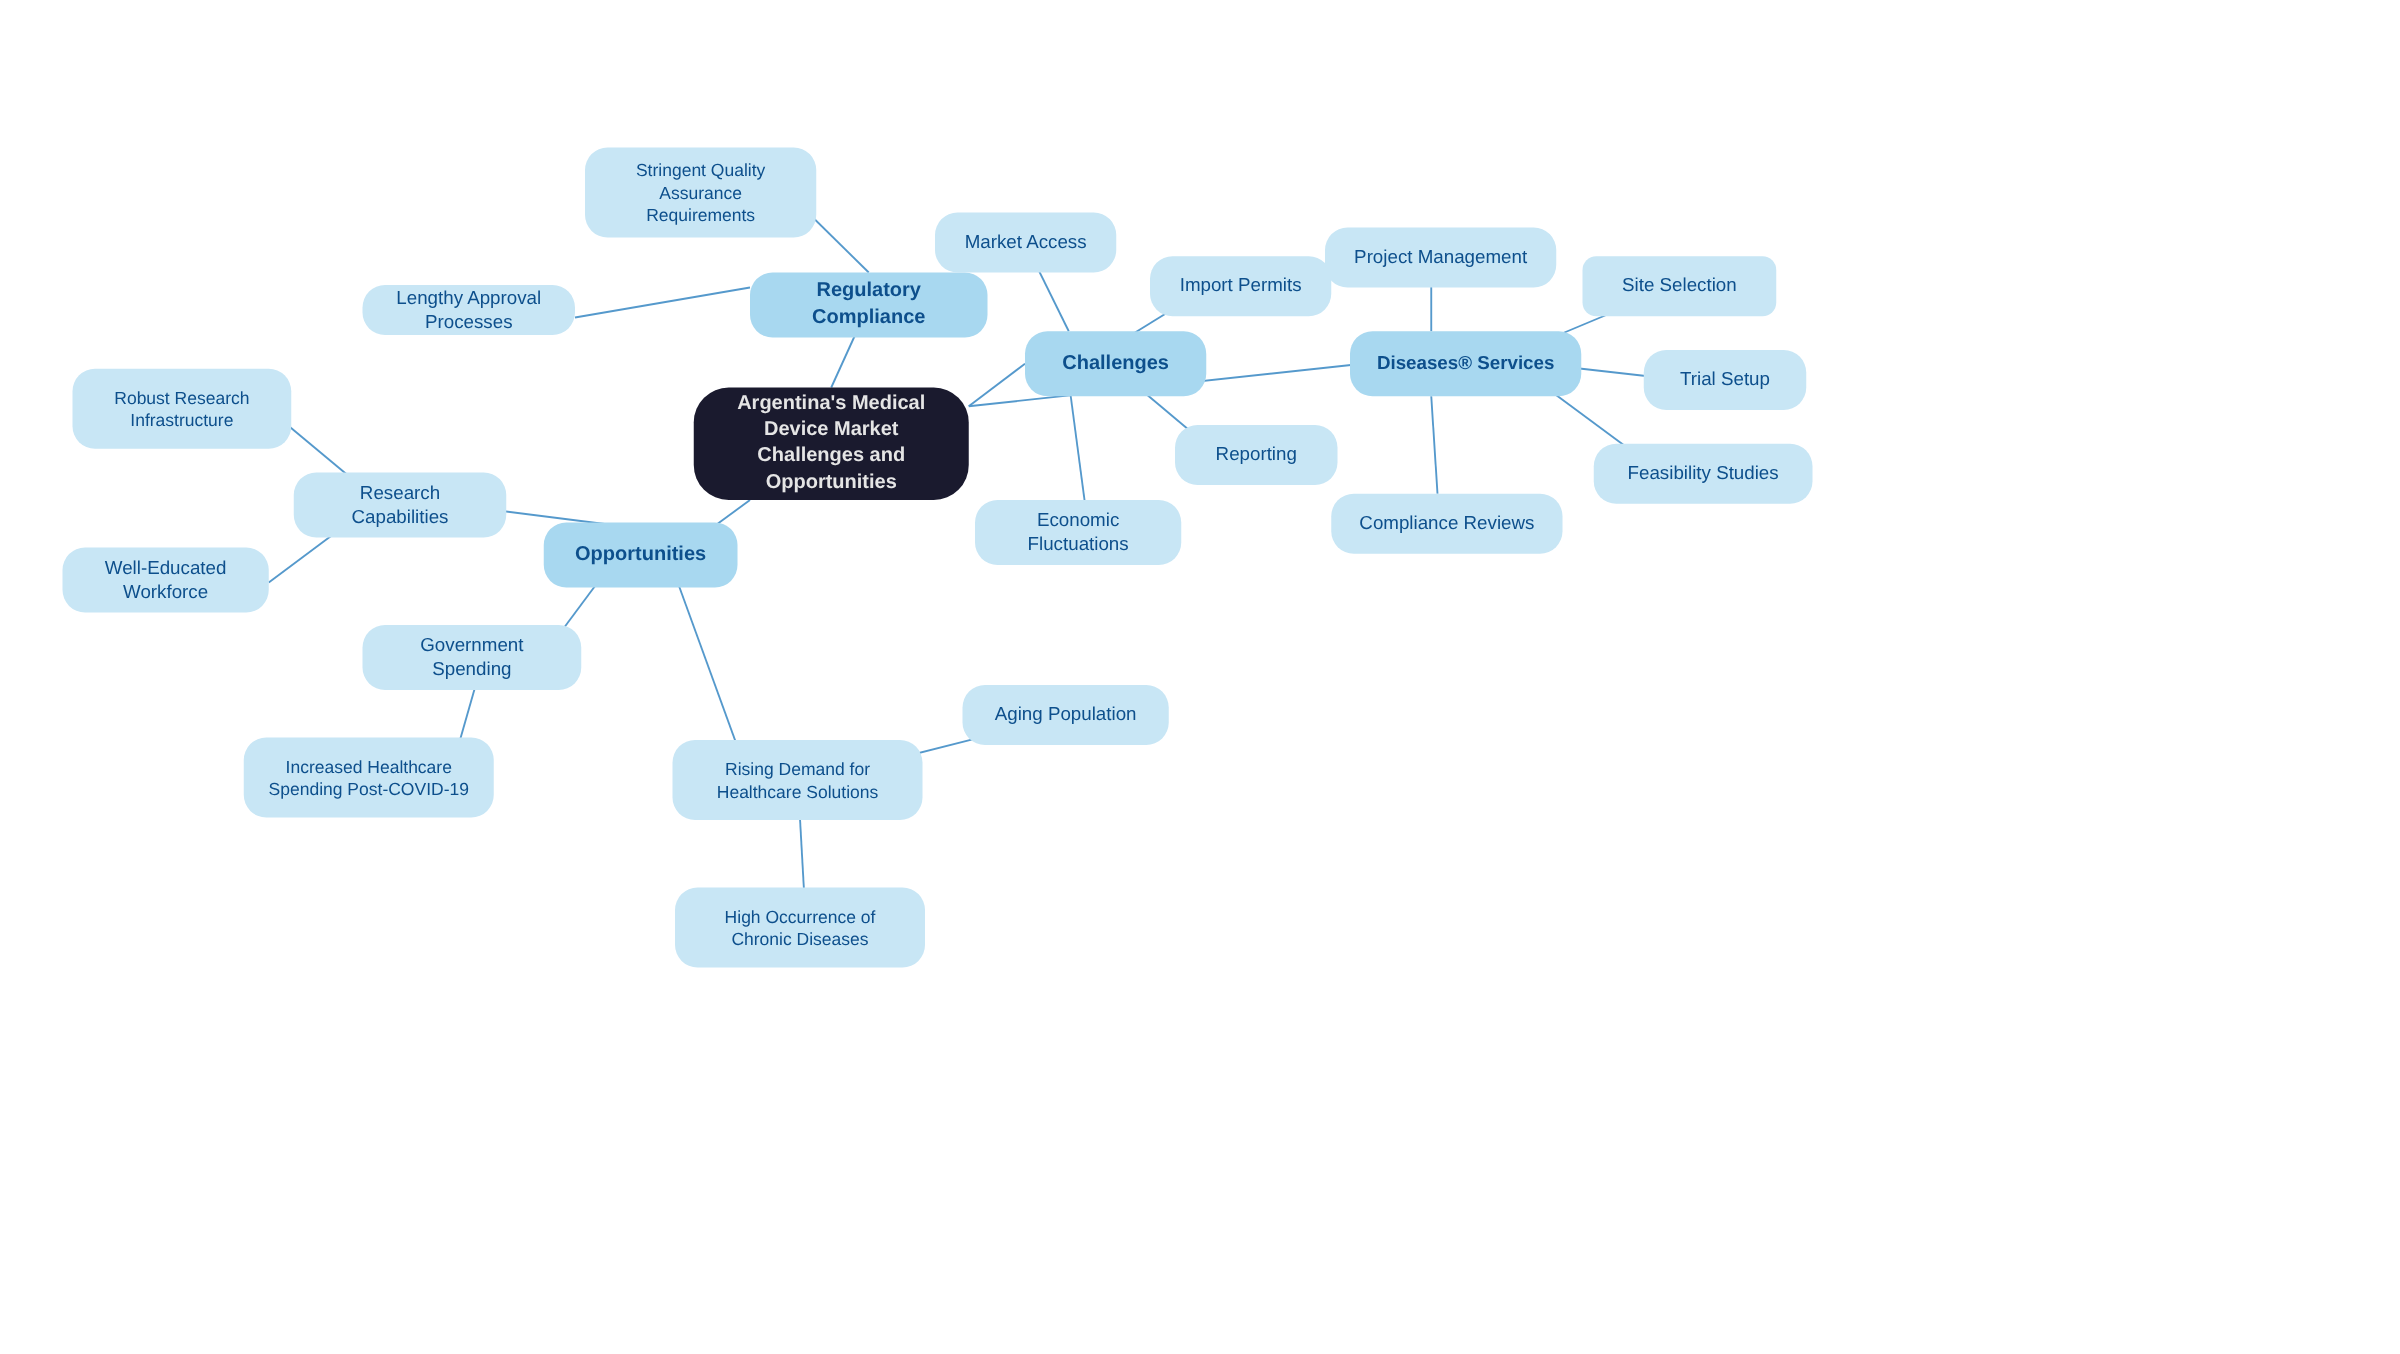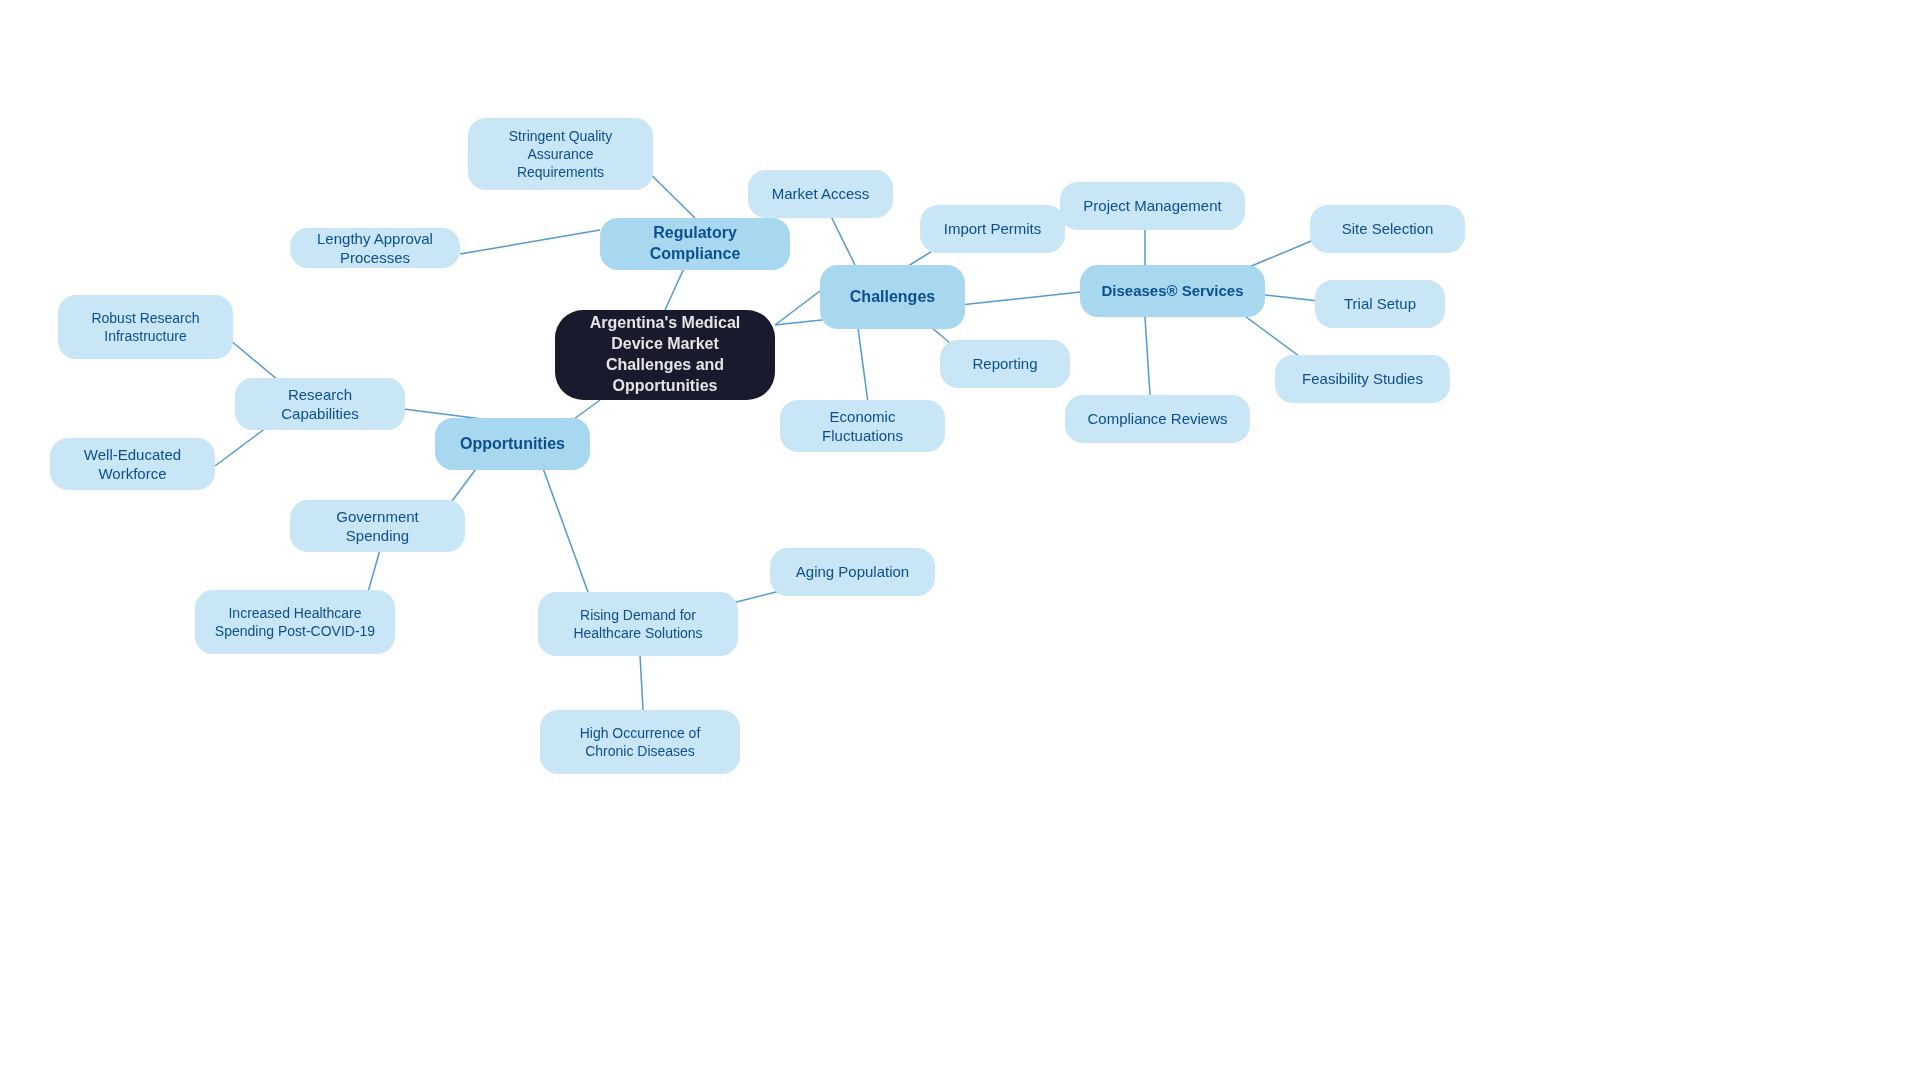--- a/index.html
+++ b/index.html
@@ -121,21 +121,21 @@
   </div>
 
   <div class="node-box node-light" style="left:468px; top:118px; width:185px; height:72px; font-size:14px;">
     <span>Stringent Quality Assurance Requirements</span>
   </div>
 
   <div class="node-box node-light" style="left:290px; top:228px; width:170px; height:40px;">
     <span>Lengthy Approval Processes</span>
   </div>
 
-  <div class="node-box node-medium" style="left:820px; top:265px; width:145px; height:64px; font-size:16px;">
+  <div class="node-box node-medium" style="left:820px; top:265px; width:145px; height:52px; font-size:16px;">
     <span>Challenges</span>
   </div>
 
   <div class="node-box node-light" style="left:748px; top:170px; width:145px; height:48px;">
     <span>Market Access</span>
   </div>
 
   <div class="node-box node-light" style="left:920px; top:205px; width:145px; height:48px;">
     <span>Import Permits</span>
   </div>
@@ -149,21 +149,21 @@
   </div>
 
   <div class="node-box node-medium" style="left:1080px; top:265px; width:185px; height:52px; font-size:15px;">
     <span>Diseases® Services</span>
   </div>
 
   <div class="node-box node-light" style="left:1060px; top:182px; width:185px; height:48px;">
     <span>Project Management</span>
   </div>
 
-  <div class="node-box node-light" style="left:1310px; top:205px; width:155px; height:48px;">
+  <div class="node-box node-light" style="left:1266px; top:205px; width:155px; height:48px;border-radius:11px;">
     <span>Site Selection</span>
   </div>
 
   <div class="node-box node-light" style="left:1315px; top:280px; width:130px; height:48px;">
     <span>Trial Setup</span>
   </div>
 
   <div class="node-box node-light" style="left:1275px; top:355px; width:175px; height:48px;">
     <span>Feasibility Studies</span>
   </div>

